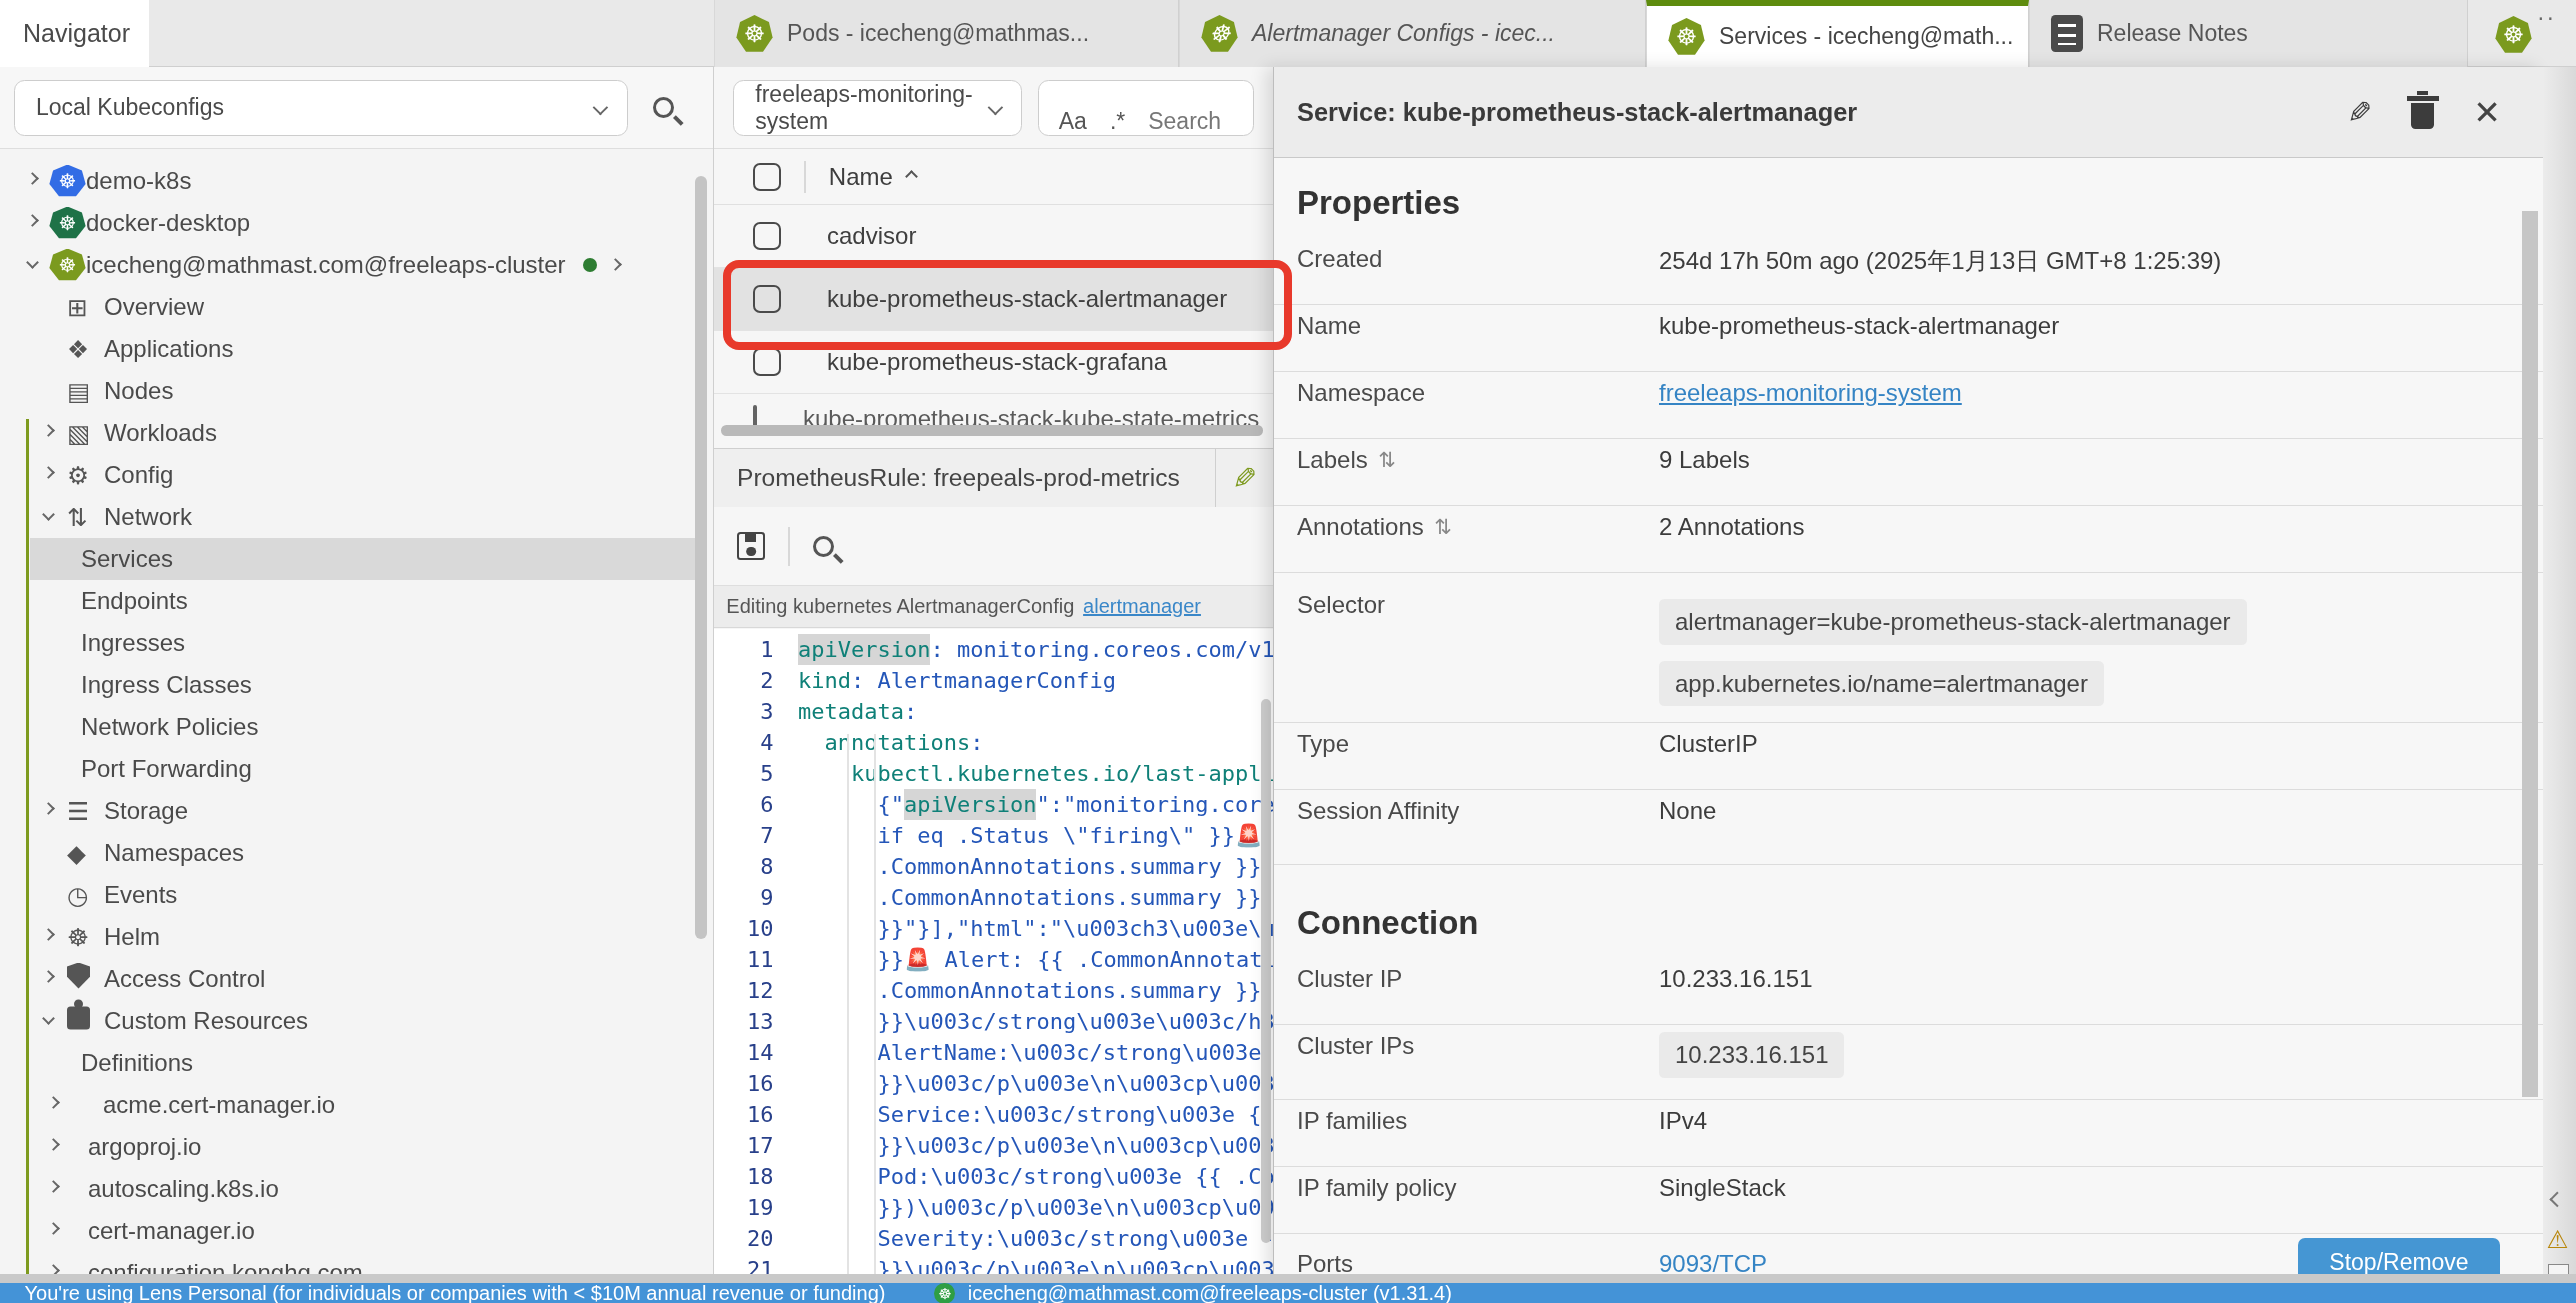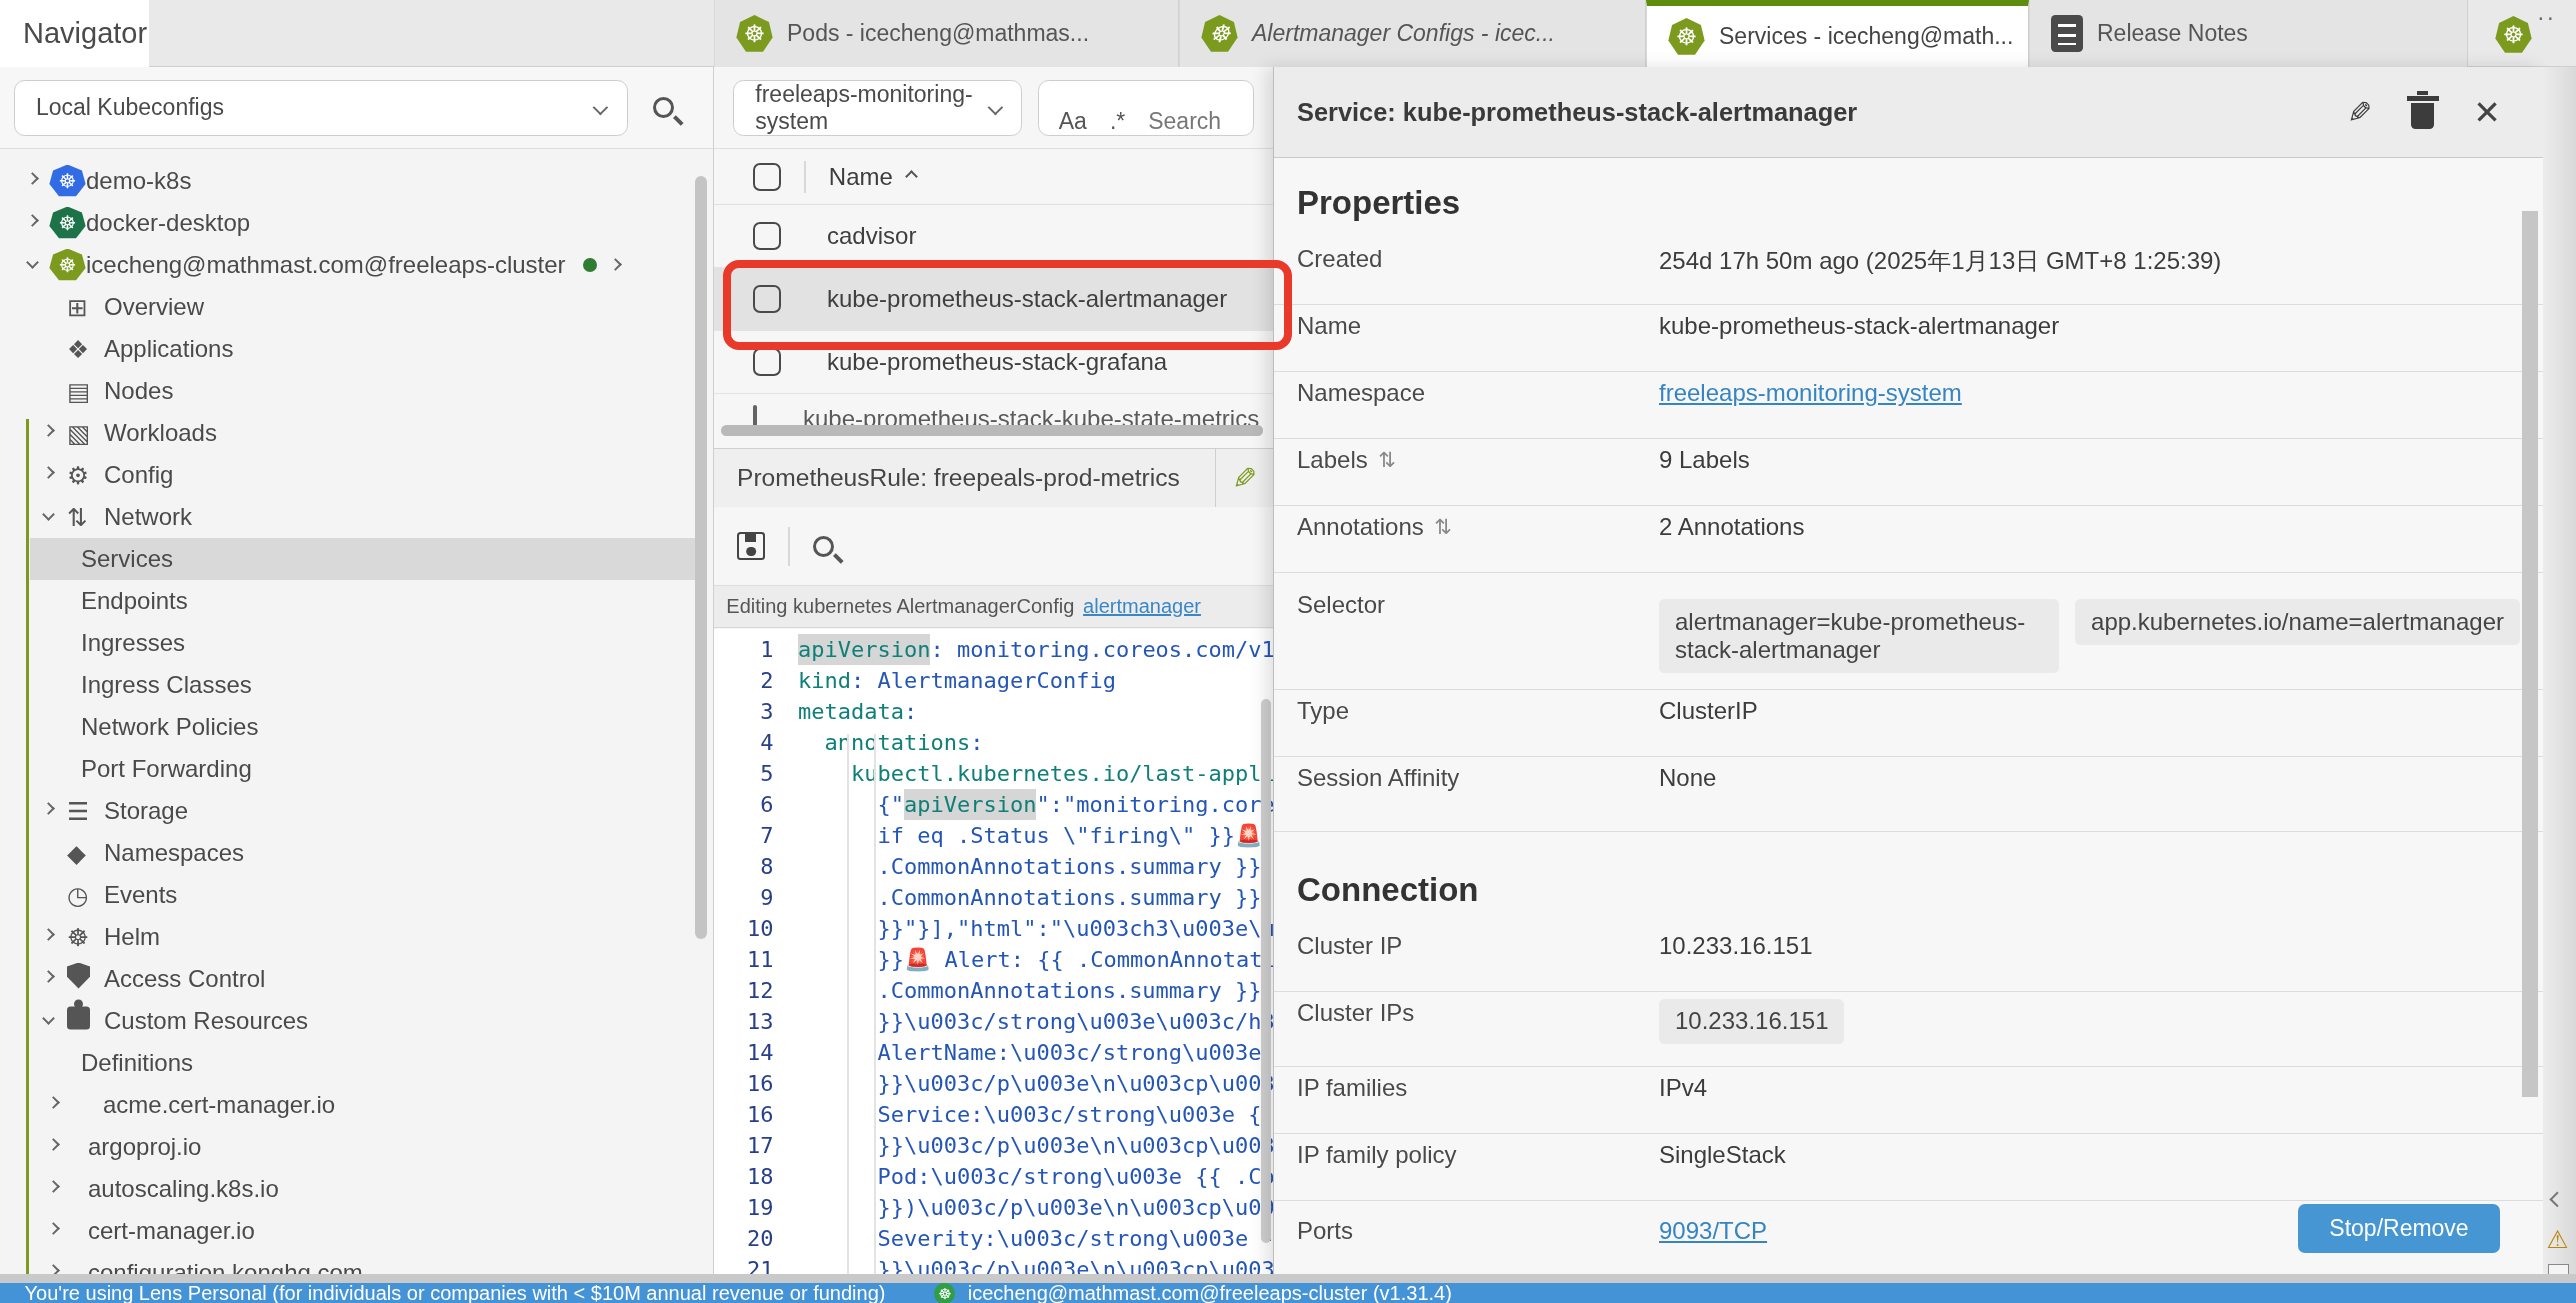--- a/index.html
+++ b/index.html
@@ -1,20 +1,20 @@
 <!DOCTYPE html>
 <html style="font-size:14px"><head>
 <meta charset="utf-8">
 <style>
 *{box-sizing:border-box;margin:0;padding:0}
 html,body{width:2576px;height:1304px}
 body{position:relative;font-family:"Liberation Sans",sans-serif;background:#fff;overflow:hidden;color:#444}
 
 .topbar{position:absolute;left:0;top:0;width:2576px;height:67px;background:#e9e9e9;border-bottom:1.8px solid #cfcfcf}
-.navtab{position:absolute;left:0;top:0;width:149px;height:67px;background:#fff;display:flex;align-items:center;padding-left:23px;font-size:29px;color:#4a4a4a}
+.navtab{position:absolute;left:0;top:0;width:149px;height:67px;background:#fff;display:flex;align-items:center;padding-left:23px;font-size:25px;color:#4a4a4a}
 .tab{position:absolute;top:0;height:67px;display:flex;align-items:center;gap:14px;padding:0 21px;background:#e4e4e4;border-right:1.8px solid #d0d0d0;border-left:0.9px solid #d8d8d8;font-size:23px;color:#555;white-space:nowrap;overflow:hidden}
 .tab.active{background:#fff;border-top:6.1px solid #5e8c0e;color:#444}
 .tab .close{margin-left:auto;font-size:26px;color:#555;padding-left:12.3px}
 .italic{font-style:italic}
 .k8s{display:inline-flex;width:37px;height:37px;min-width:37px;clip-path:polygon(50% 0%,89% 19%,99% 61%,73% 99%,27% 99%,1% 61%,11% 19%);align-items:center;justify-content:center;color:#fff;font-size:24px;line-height:1}
 .k8s.olive{background:#7b9a1e}.k8s.blue{background:#326ce5}.k8s.green{background:#1e7247}
 .doc-icon{position:relative;width:32px;height:37px;background:#4a4a4a;border-radius:4.4px}
 .doc-icon::before{content:"";position:absolute;left:7px;right:7px;top:8.8px;height:21px;background:repeating-linear-gradient(to bottom,#fff 0 3.5px,transparent 3.5px 9.7px)}
 .topdots{position:absolute;left:2537px;top:3.5px;font-size:23px;color:#666;letter-spacing:1.8px}
 
@@ -91,21 +91,21 @@
 .dhead .ttl{flex:1;font-size:25.4px;font-weight:bold;color:#3a3a3a}
 .dhead .close{font-size:33px;color:#444}
 .dsection{font-size:33px;font-weight:bold;color:#333;padding:26px 23px 16px}
 .dsection.conn{padding-top:39px}
 .drow{display:flex;align-items:flex-start;min-height:67px;padding:7px 23px;border-bottom:1.8px solid #dcdcdc;font-size:24px}
 .drow .lab{width:362px;min-width:362px;color:#4a4a4a;display:flex;align-items:center;gap:10.5px}
 .drow .val{color:#3c3c3c}
 .drow .sorticon{color:#888;font-size:21px}
 .dlink{color:#3584c4;text-decoration:underline}
 .badge{display:inline-block;background:#eaeaea;border-radius:5.3px;padding:8.8px 16px;color:#444}
-.badgecol{display:flex;flex-direction:row;gap:16px;padding:8.8px 0}
+.badgecol{display:flex;flex-direction:column;gap:16px;padding:8.8px 0}
 .portsrow{position:relative;height:112px;align-items:flex-start;border-bottom:none;padding-top:16px}
 .portlinks{display:flex;flex-direction:column;gap:33px}
 .btn{position:absolute;background:#4596d3;color:#fff;display:flex;align-items:center;justify-content:center;border-radius:7px;font-size:23px}
 .btn.stop{right:43px;top:3.5px;width:202px;height:49px}
 .dr-scroll{position:absolute;right:5.3px;top:144px;width:16px;height:886px;background:#c6c6c6}
 
 .edge{position:absolute;left:2543px;top:67px;width:33px;height:1207px;background:linear-gradient(to right,#ececec,#d9d9d9);z-index:25}
 .edge .arr{position:absolute;left:8.8px;top:1127px;border-color:#777}
 .edge .warn{position:absolute;left:3.5px;top:1158px;font-size:24.6px;color:#b8860b}
 .edge .minibox{position:absolute;left:5.3px;top:1197px;width:21px;height:14px;border:1.8px solid #888;background:#f4f4f4}

